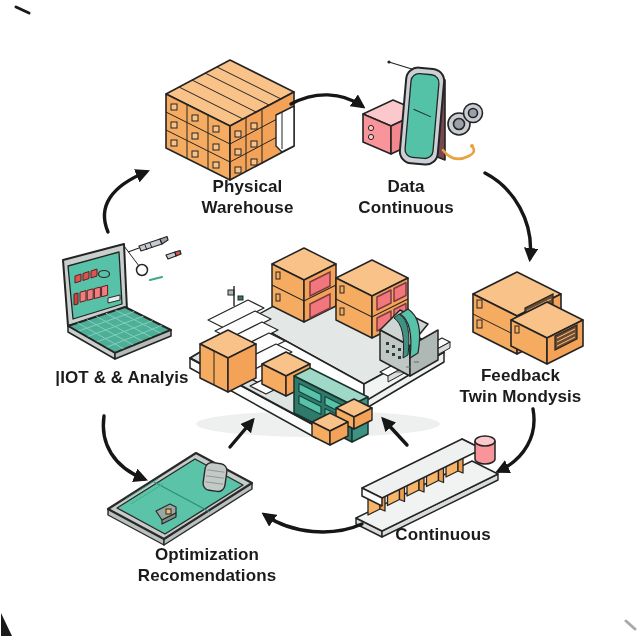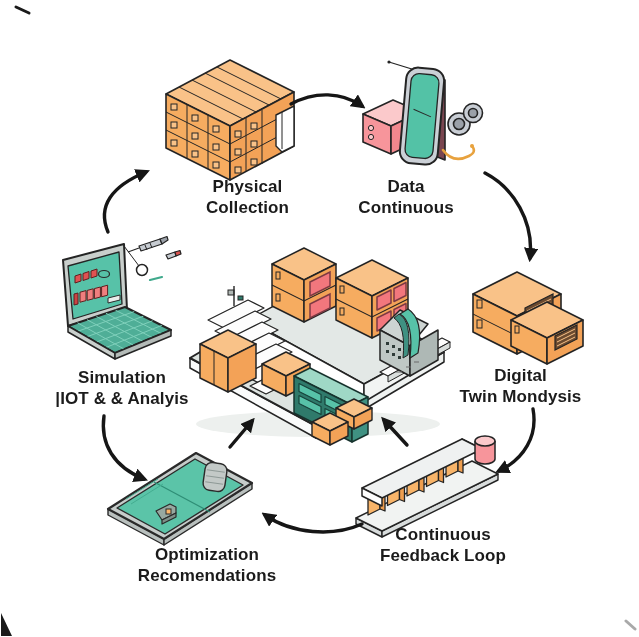--- a/index.html
+++ b/index.html
@@ -296,41 +296,39 @@
       <path d="M230,447 L252,421" marker-end="url(#ah)"></path>
       <path d="M407,445 L384,420" marker-end="url(#ah)"></path>
     </g>
     <path d="M16,7 l13,6" stroke="#1a1a1a" stroke-width="3" stroke-linecap="round"></path>
     <path d="M1,613 L12,636 L1,636 Z" fill="#1a1a1a"></path>
     <path d="M626,621 l9,8" stroke="#555555" stroke-width="3" stroke-linecap="round" opacity="0.5"></path>
   </svg>
 
   <div class="node-label" style="left:155px;top:176px;width:185px">
     <span>Physical</span>
-    <span>Collection</span>
+    <span>Warehouse</span>
   </div>
 
   <div class="node-label" style="left:336px;top:176px;width:140px">
     <span>Data</span>
     <span>Continuous</span>
   </div>
 
   <div class="node-label" style="left:428px;top:365px;width:185px">
-    <span>Digital</span>
+    <span>Feedback</span>
     <span>Twin Mondysis</span>
   </div>
 
   <div class="node-label" style="left:353px;top:524px;width:180px">
     <span>Continuous</span>
-    <span>Feedback Loop</span>
   </div>
 
   <div class="node-label" style="left:107px;top:544px;width:200px">
     <span>Optimization</span>
     <span>Recomendations</span>
   </div>
 
   <div class="node-label" style="left:27px;top:367px;width:190px">
-    <span>Simulation</span>
     <span>|IOT &amp; &amp; Analyis</span>
   </div>
 
 </div>
 
 </body></html>

